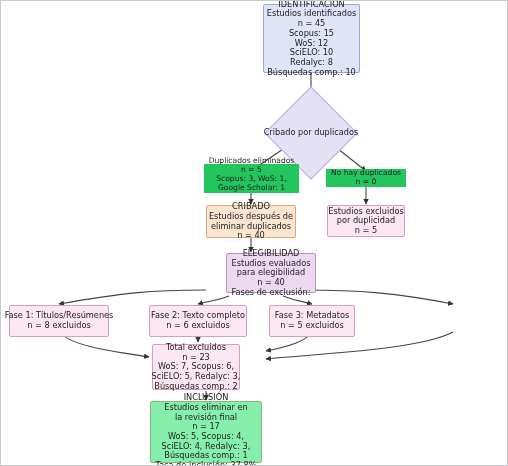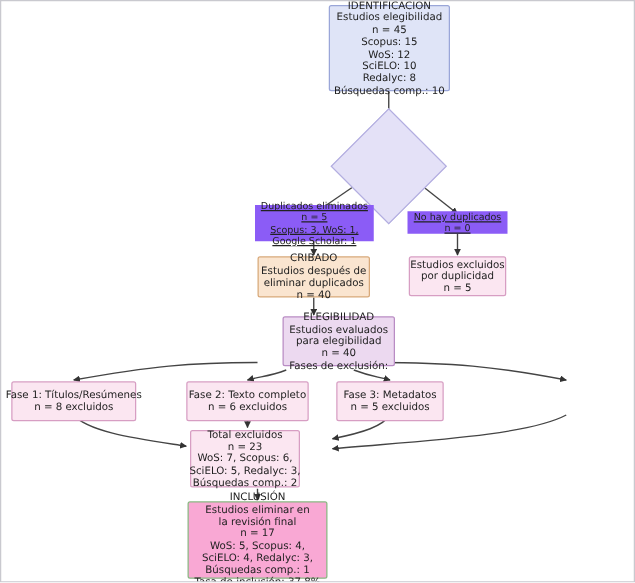--- a/index.html
+++ b/index.html
@@ -60,21 +60,21 @@
     border-color: #b98cc4;
     font-size: 8.2px;
     margin-left: 20px;
   }
   .n-excluded {
     background: #fbe6f1;
     border-color: #d79ec3;
     font-size: 8.2px;
   }
   .n-inclusion {
-    background: #f9a8d4;
+    background: #86efac;
     border-color: #89b782;
     font-size: 8.2px;
   }
   .diamond {
     position: absolute;
     background: #e4e1f7;
     border: 1px solid #b3aee0;
     transform: rotate(45deg);
     box-sizing: border-box;
   }
@@ -85,31 +85,30 @@
     text-align: center;
     white-space: nowrap;
     display: flex;
     align-items: center;
     justify-content: center;
   }
   .edgelabel {
     position: absolute;
     font-size: 7.6px;
     color: #222222;
-    background: #8b5cf6;
+    background: #22c55e;
     text-align: center;
     line-height: 1.2;
     white-space: nowrap;
     padding: 1px 2px;
     box-sizing: border-box;
     display: flex;
     flex-direction: column;
     align-items: center;
-    justify-content: center;
-    text-decoration: underline;
+    justify-content: flex-end;
   }
   .edgelabel .ln { display: block; }
 </style>
 </head>
 <body>
 
 <div id="canvas">
 
   <svg id="edges" viewBox="0 0 508 466" width="508" height="466">
     <defs>
@@ -140,30 +139,31 @@
       <path d="M 197 331 L 197 341"></path>
       <path d="M 311 331 C 305 340 290 345 265 350"></path>
       <path d="M 452 331 C 420 348 330 352 265 358"></path>
 
       <path d="M 205 390 L 205 399"></path>
     </g>
   </svg>
 
   <div class="node boxnode n-identificacion" style="left:262px; top:3px; width:97px; height:69px;">
     <span class="ln">IDENTIFICACIÓN</span>
-    <span class="ln">Estudios elegibilidad</span>
+    <span class="ln">Estudios identificados</span>
     <span class="ln">n = 45</span>
     <span class="ln">Scopus: 15</span>
     <span class="ln">WoS: 12</span>
     <span class="ln">SciELO: 10</span>
     <span class="ln">Redalyc: 8</span>
     <span class="ln">Búsquedas comp.: 10</span>
   </div>
 
   <div class="diamond" style="left:277px; top:99px; width:66px; height:66px;"></div>
+  <div class="diamond-label" style="left:248px; top:118px; width:124px; height:26px;">Cribado por duplicados</div>
 
   <div class="edgelabel" style="left:203px; top:163px; width:95px; height:29px;">
     <span class="ln">Duplicados eliminados</span>
     <span class="ln">n = 5</span>
     <span class="ln">Scopus: 3, WoS: 1,</span>
     <span class="ln">Google Scholar: 1</span>
   </div>
 
   <div class="edgelabel" style="left:325px; top:168px; width:80px; height:18px;">
     <span class="ln">No hay duplicados</span>

